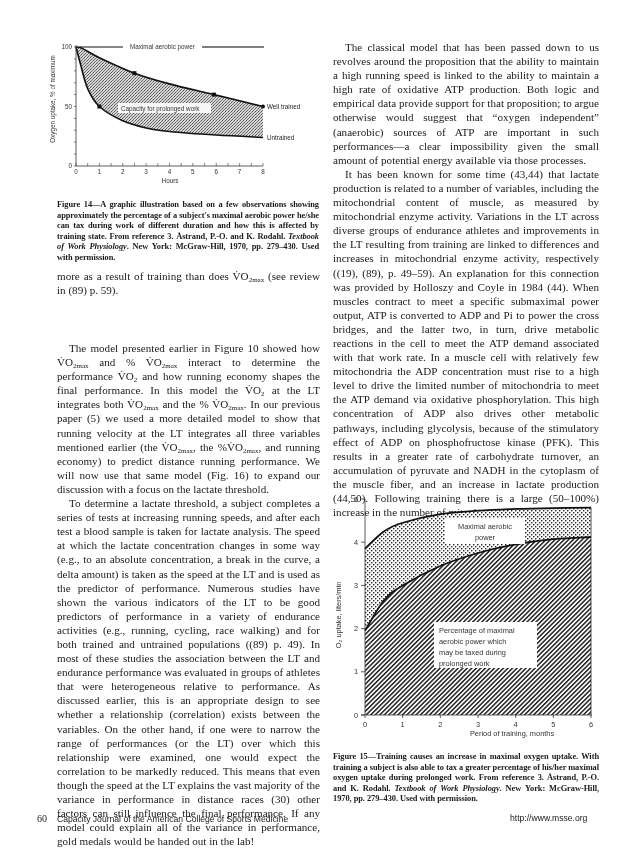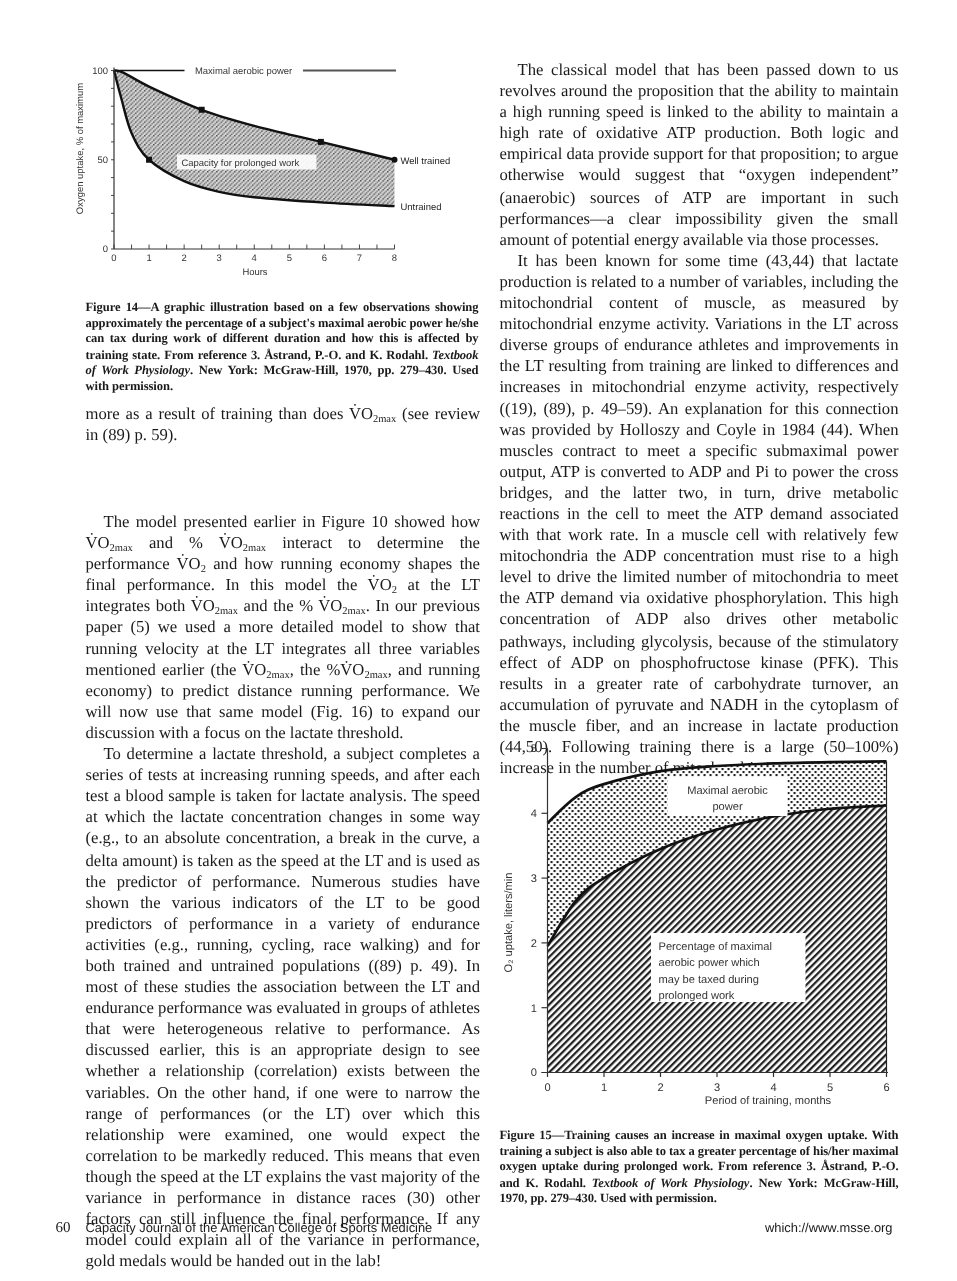--- a/index.html
+++ b/index.html
@@ -177,13 +177,13 @@
   <text id="f15-xlabel" x="187" y="248" font-size="7.4" text-anchor="middle" fill="#333">Period of training, months</text>
   <rect x="120" y="30" width="80" height="26" fill="#fff"></rect>
   <text font-size="7.4" fill="#333" text-anchor="middle"><tspan id="f15-a0l1" x="160" y="41">Maximal aerobic</tspan><tspan id="f15-a0l2" x="160" y="52">power</tspan></text>
   <rect x="109" y="134" width="103" height="46" fill="#fff"></rect>
   <text font-size="7.4" fill="#333"><tspan id="f15-a1l1" x="114" y="145">Percentage of maximal</tspan><tspan id="f15-a1l2" x="114" y="156">aerobic power which</tspan><tspan id="f15-a1l3" x="114" y="167">may be taxed during</tspan><tspan id="f15-a1l4" x="114" y="178">prolonged work</tspan></text>
 </svg>
 
 <div class="caption cap15"><span>Figure 15—Training causes an increase in maximal oxygen uptake. With training a subject is also able to tax a greater percentage of his/her maximal oxygen uptake during prolonged work. From reference 3. Åstrand, P.-O. and K. Rodahl. </span><i>Textbook of Work Physiology</i><span>. New York: McGraw-Hill, 1970, pp. 279–430. Used with permission.</span></div>
 
 <div class="footer-left"><span class="pg">60</span><span>Capacity Journal of the American College of Sports Medicine</span></div>
-<div class="footer-right">which://www.msse.org</div>
+<div class="footer-right">http://www.msse.org</div>
 
 </body></html>

